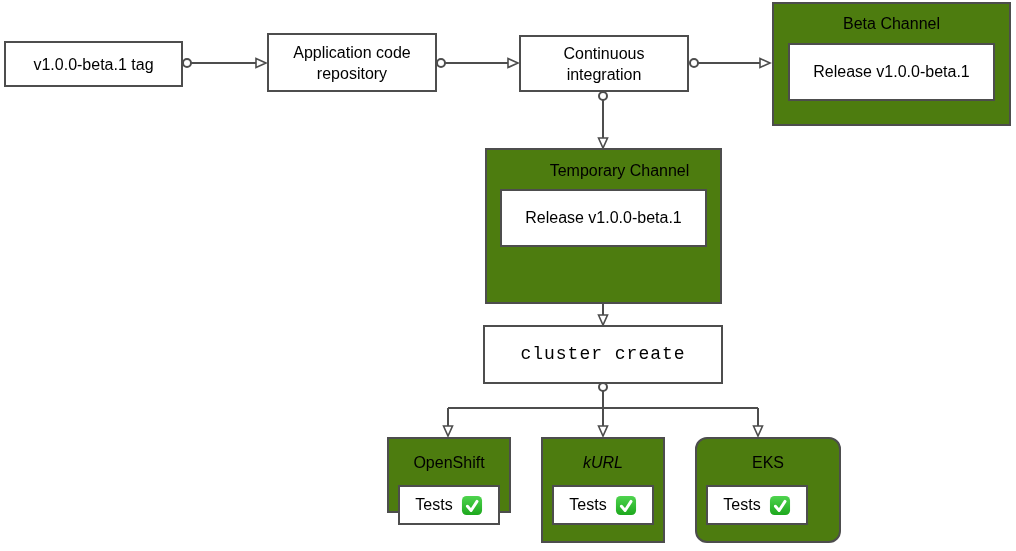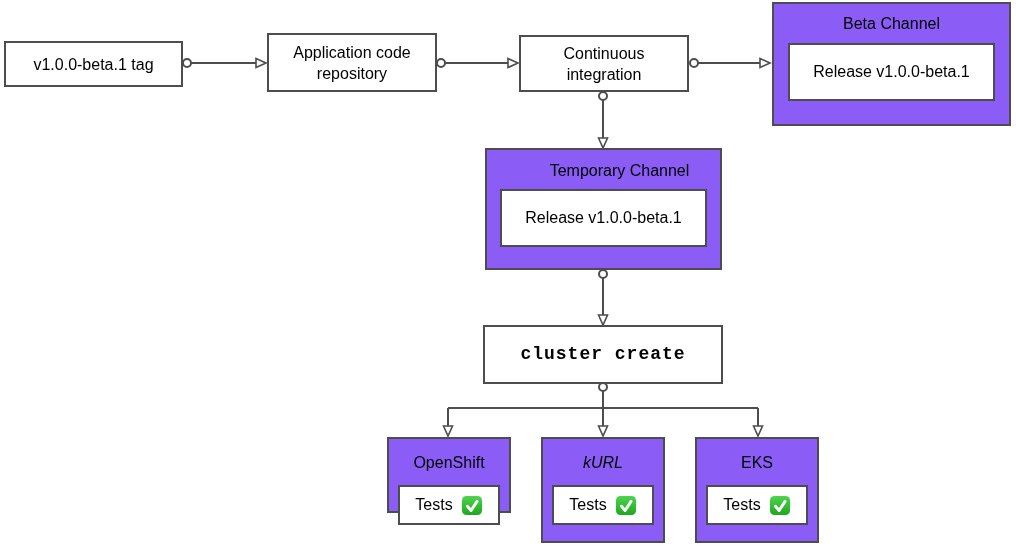--- a/index.html
+++ b/index.html
@@ -48,28 +48,28 @@
     display: flex;
     align-items: center;
     justify-content: center;
     text-align: center;
     font-size: 16px;
     line-height: 21px;
     white-space: pre-line;
   }
   .node.mono {
     font-family: "Liberation Mono", monospace;
-    font-weight: bold;
+    font-weight: normal;
     font-size: 18px;
     letter-spacing: 1px;
   }
   .group {
     position: absolute;
     border: 2px solid var(--stroke);
-    background: #8b5cf6;
+    background: #4d7c0f;
   }
   .group-title {
     text-align: center;
     font-size: 16px;
     line-height: 21px;
   }
   .inner-box {
     position: absolute;
     border: 2px solid var(--stroke);
     background: #ffffff;
@@ -143,21 +143,21 @@
 integration</div>
 
   <div class="node" style="left:267px; top:33px; width:170px; height:59px;">Application code
 repository</div>
 
   <div class="group" style="left:772px; top:2px; width:239px; height:124px;">
     <div class="group-title" style="margin-top:9px;">Beta Channel</div>
     <div class="inner-box" style="left:14px; top:39px; width:207px; height:58px;">Release v1.0.0-beta.1</div>
   </div>
 
-  <div class="group" style="left:485px; top:148px; width:237px; height:122px;padding-left:32px;">
+  <div class="group" style="left:485px; top:148px; width:237px; height:156px;padding-left:32px;">
     <div class="group-title" style="margin-top:10px;">Temporary Channel</div>
     <div class="inner-box" style="left:13px; top:39px; width:207px; height:58px;">Release v1.0.0-beta.1</div>
   </div>
 
   <div class="node mono" style="left:483px; top:325px; width:240px; height:59px;">cluster create</div>
 
   <div class="group" style="left:387px; top:437px; width:124px; height:76px;">
     <div class="group-title" style="margin-top:13px;">OpenShift</div>
     <div class="inner-box" style="left:9px; top:46px; width:102px; height:40px;">
       <span>Tests</span>
@@ -176,21 +176,21 @@
       <span>Tests</span>
       <span class="check-icon">
         <svg width="22" height="21" viewBox="0 0 24 23">
           <rect x="1" y="1" width="22" height="21" rx="5" fill="url(#checkGrad)"></rect>
           <path d="M7 12.3l4 4.7 6.5-10" stroke="#fff" stroke-width="3.2" fill="none" stroke-linecap="round" stroke-linejoin="round"></path>
         </svg>
       </span>
     </div>
   </div>
 
-  <div class="group" style="left:695px; top:437px; width:124px; height:106px;">
+  <div class="group" style="left:695px; top:437px; width:146px; height:106px;border-radius:12px;">
     <div class="group-title" style="margin-top:13px;">EKS</div>
     <div class="inner-box" style="left:9px; top:46px; width:102px; height:40px;">
       <span>Tests</span>
       <span class="check-icon">
         <svg width="22" height="21" viewBox="0 0 24 23">
           <rect x="1" y="1" width="22" height="21" rx="5" fill="url(#checkGrad)"></rect>
           <path d="M7 12.3l4 4.7 6.5-10" stroke="#fff" stroke-width="3.2" fill="none" stroke-linecap="round" stroke-linejoin="round"></path>
         </svg>
       </span>
     </div>

